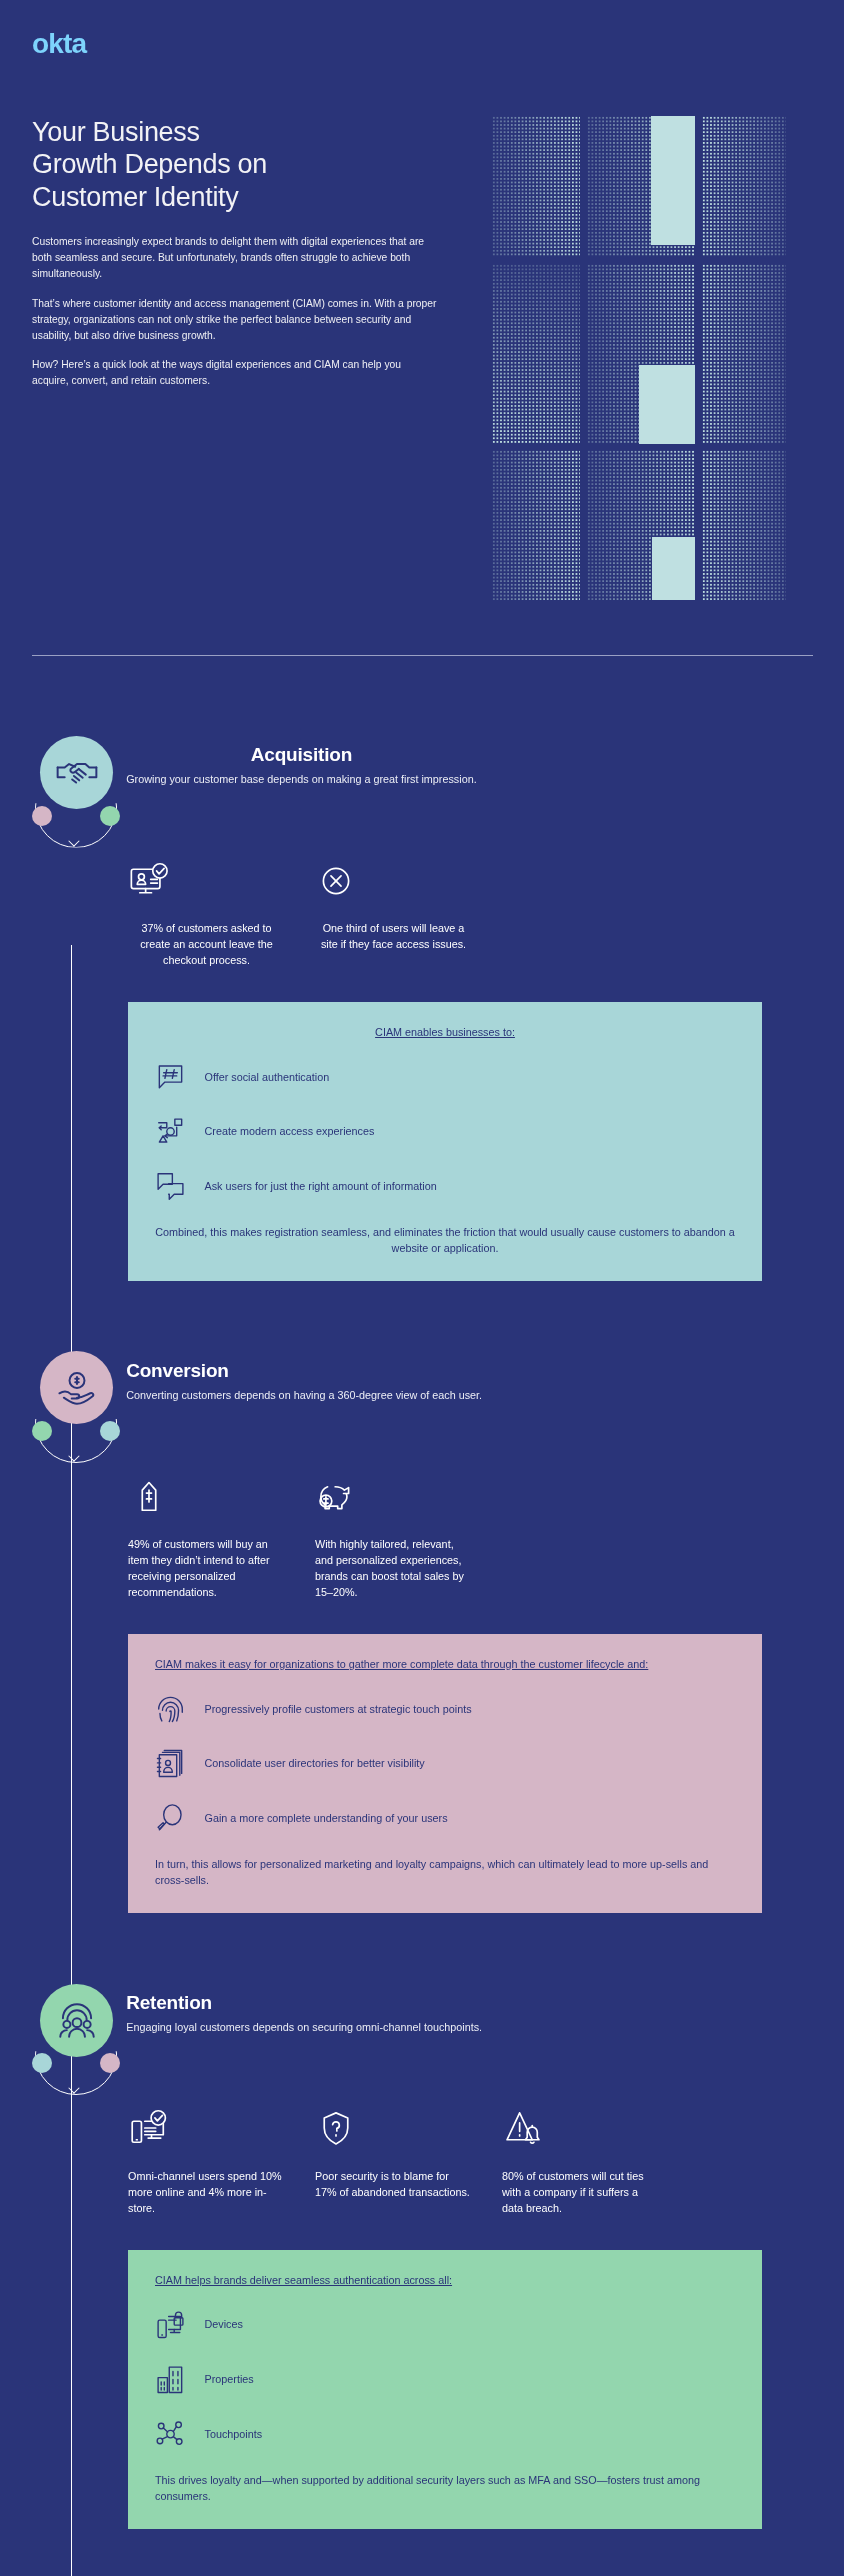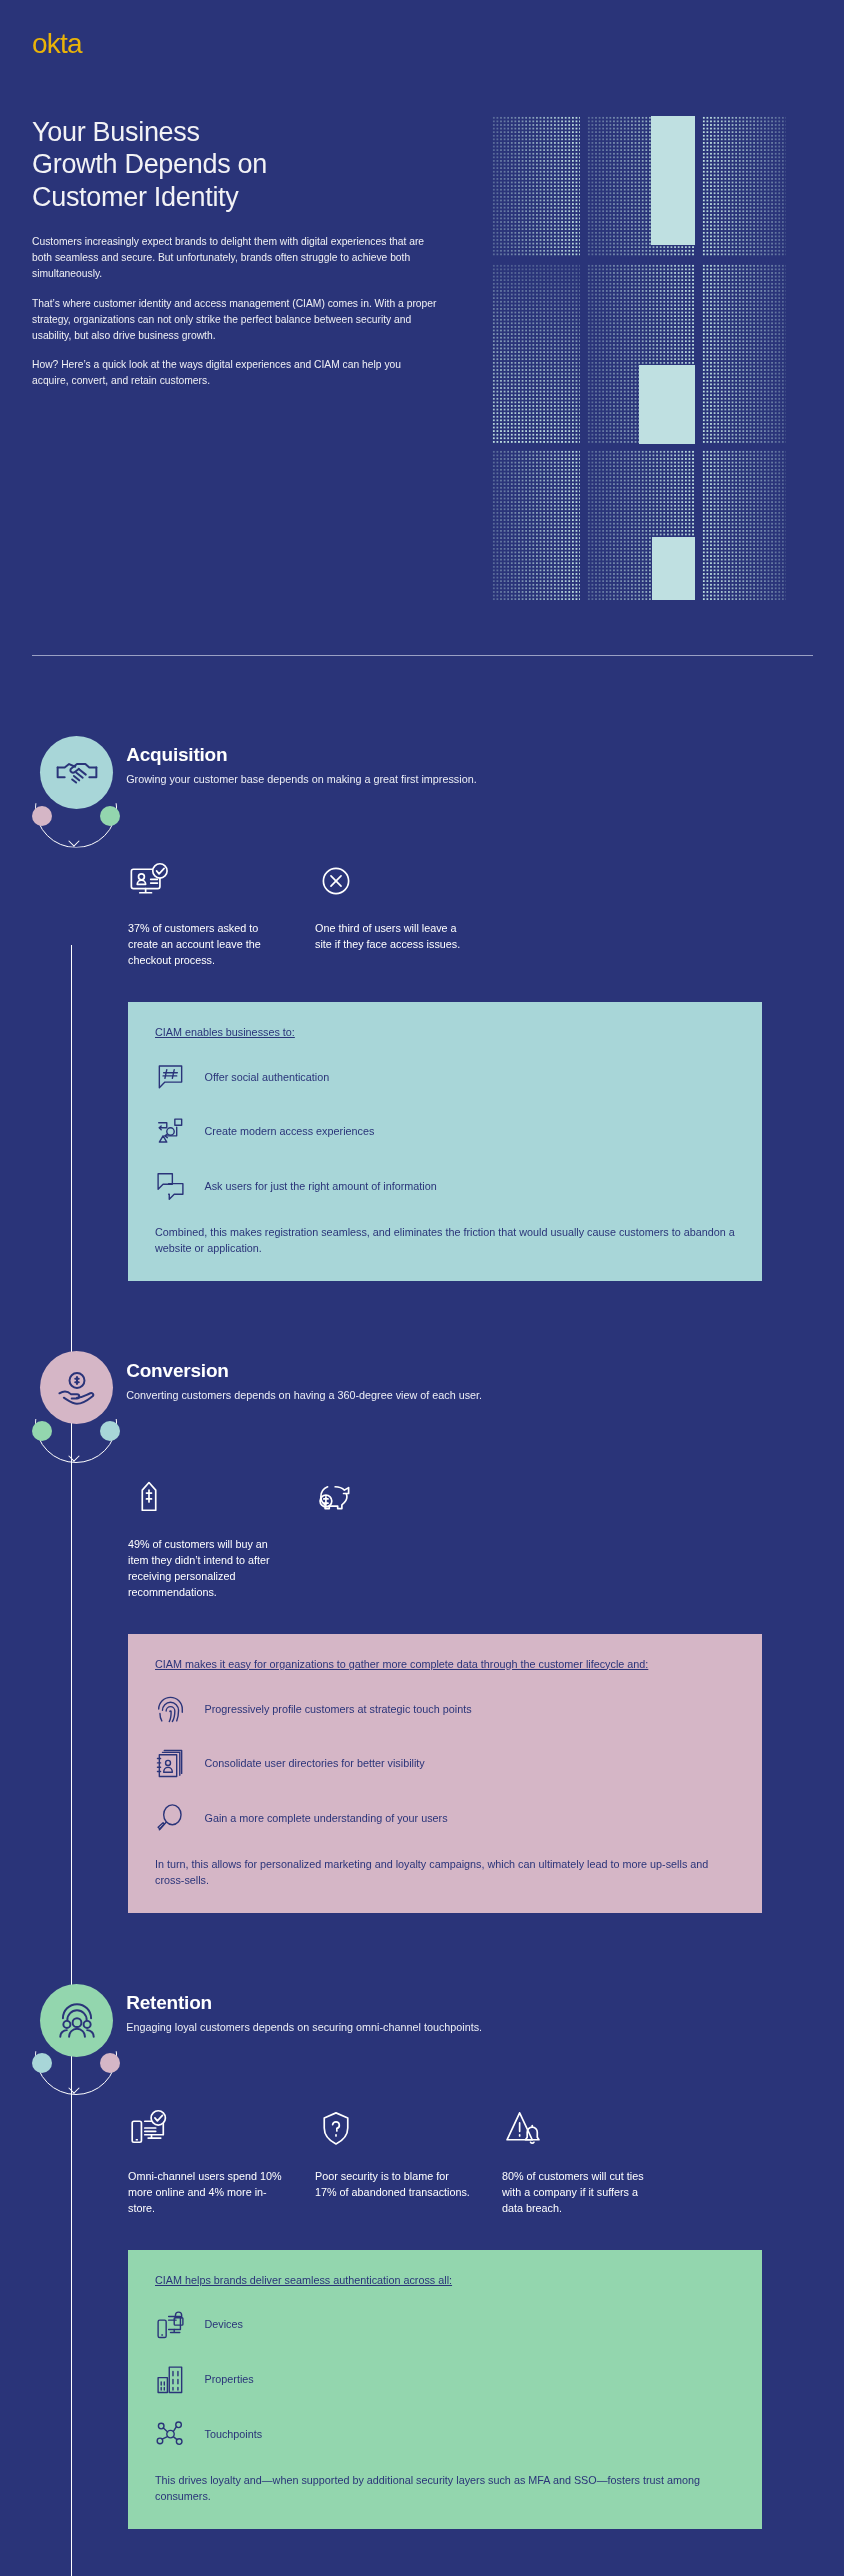--- a/index.html
+++ b/index.html
@@ -17,23 +17,23 @@
     min-height: 3252px;
     background: #2a3479;
     position: relative;
     overflow: hidden;
   }
 
   
   .logo-wrap { padding: 30px 0 0 32px; }
   .logo {
     font-size: 28px;
-    font-weight: 400;
+    font-weight: 700;
     letter-spacing: -0.8px;
-    color: #eab308;
+    color: #7dd3fc;
     line-height: 1;
   }
 
   
   .header {
     display: flex;
     padding: 58px 31px 0 32px;
     gap: 32px;
     align-items: flex-start;
   }
@@ -267,21 +267,21 @@
     </div>
   </div>
 
   <div class="divider"></div>
 
   <div class="timeline-line" style="top:945px;  height:768px;"></div>
   <div class="timeline-line" style="top:1710px;  height:559px;"></div>
   <div class="timeline-line" style="top:2267px;  height:783px;"></div>
 
   <div id="sections-host">
-      <div class="section" style="margin-top: 77px;">
+      <div class="section" style="margin-top: 77px; text-align: center;">
         <div class="sec-head">
           <div class="badge">
             <div class="badge-arc"></div>
             <div class="badge-circle" style="background: rgb(168, 214, 216);">
               <svg viewBox="0 0 100 100" width="44" height="44" fill="none" stroke="#2a3479" stroke-width="4.5" stroke-linejoin="round" stroke-linecap="round">
     <path d="M6 40h16l10-8 14 6"></path>
                 <path d="M6 40v22h16"></path>
     <path d="M94 40H78l-9-8H50l-13 10a5 5 0 0 0 0 8 6 6 0 0 0 8 0l9-7"></path>
     <path d="M94 40v22H78"></path>
     <path d="M54 43l16 13M48 51l15 12M43 59l12 10M39 67l9 7"></path>
@@ -391,20 +391,21 @@
           </div>
           <div class="stat">
             <div class="stat-icon">
               <svg viewBox="0 0 100 100" width="42" height="42" fill="none" stroke="#ffffff" stroke-width="4" stroke-linejoin="round" stroke-linecap="round">
     <path d="M30 28c-10 4-16 14-16 24 0 8 4 15 10 19v9h10v-6h20v6h10v-9c7-5 12-12 12-19 0-3-1-6-2-8h6V30l-10 6c-5-5-13-8-22-8"></path>
     <path d="M68 44h5"></path>
     <circle cx="26" cy="62" r="14"></circle>
                 <path d="M26 52v20M21 57h10M21 67h10"></path>
   </svg>
             </div>
+            <div class="stat-text">With highly tailored, relevant, and personalized experiences, brands can boost total sales by 15–20%.</div>
           </div>
         </div>
         <div class="callout pink">
           <div class="callout-lead">CIAM makes it easy for organizations to gather more complete data through the customer lifecycle and:</div>
           <div class="callout-item">
             <div class="ci-icon">
               <svg viewBox="0 0 100 100" width="31" height="31" fill="none" stroke="#2a3479" stroke-width="4.5" stroke-linejoin="round" stroke-linecap="round">
     <path d="M12 52a38 38 0 0 1 76 0v10"></path>
     <path d="M24 56a26 26 0 0 1 52 0c0 14-2 24-6 34"></path>
     <path d="M36 58a14 14 0 0 1 28 0c0 16-3 26-8 34"></path>

